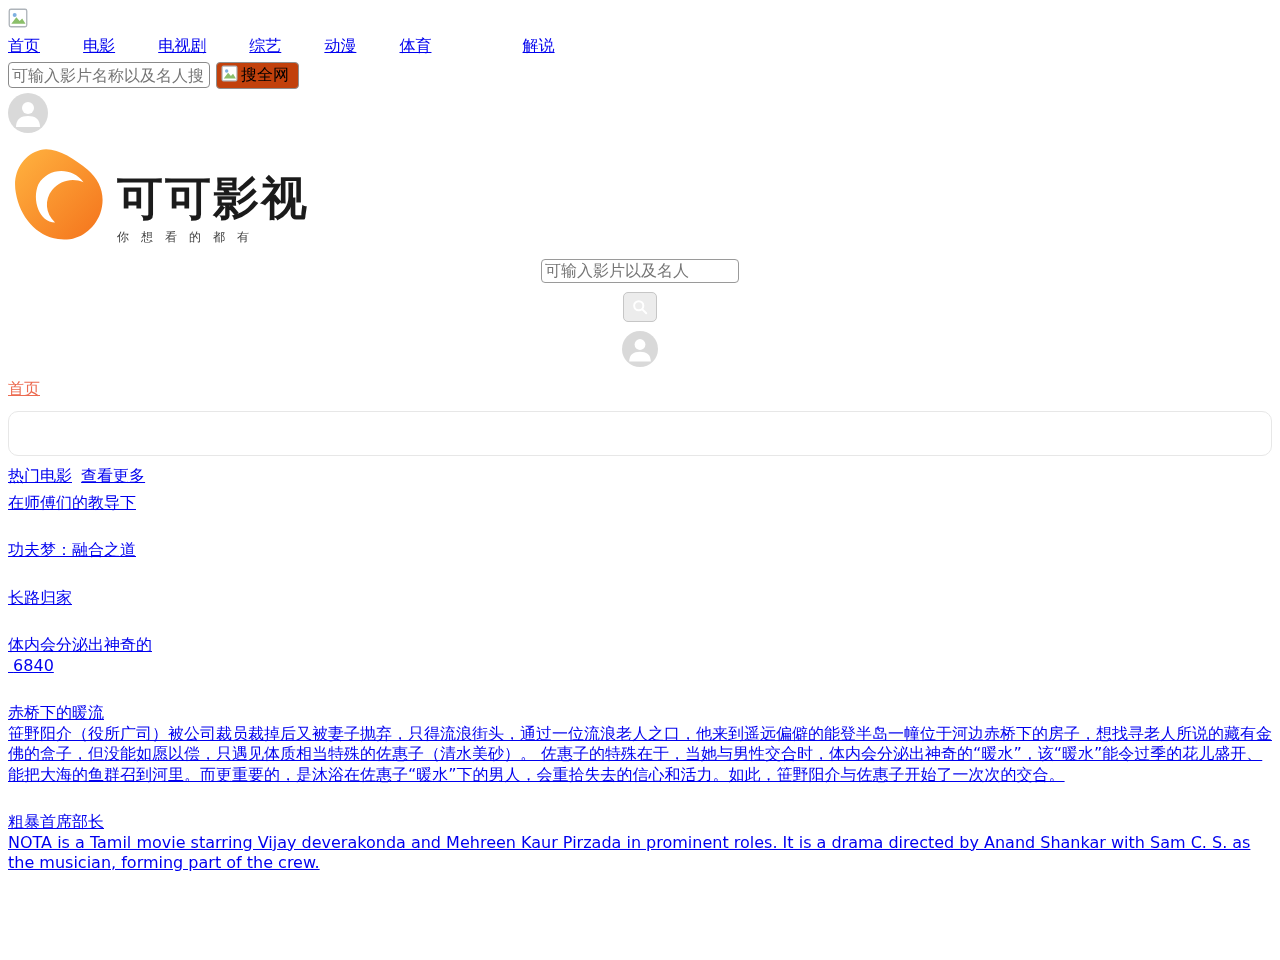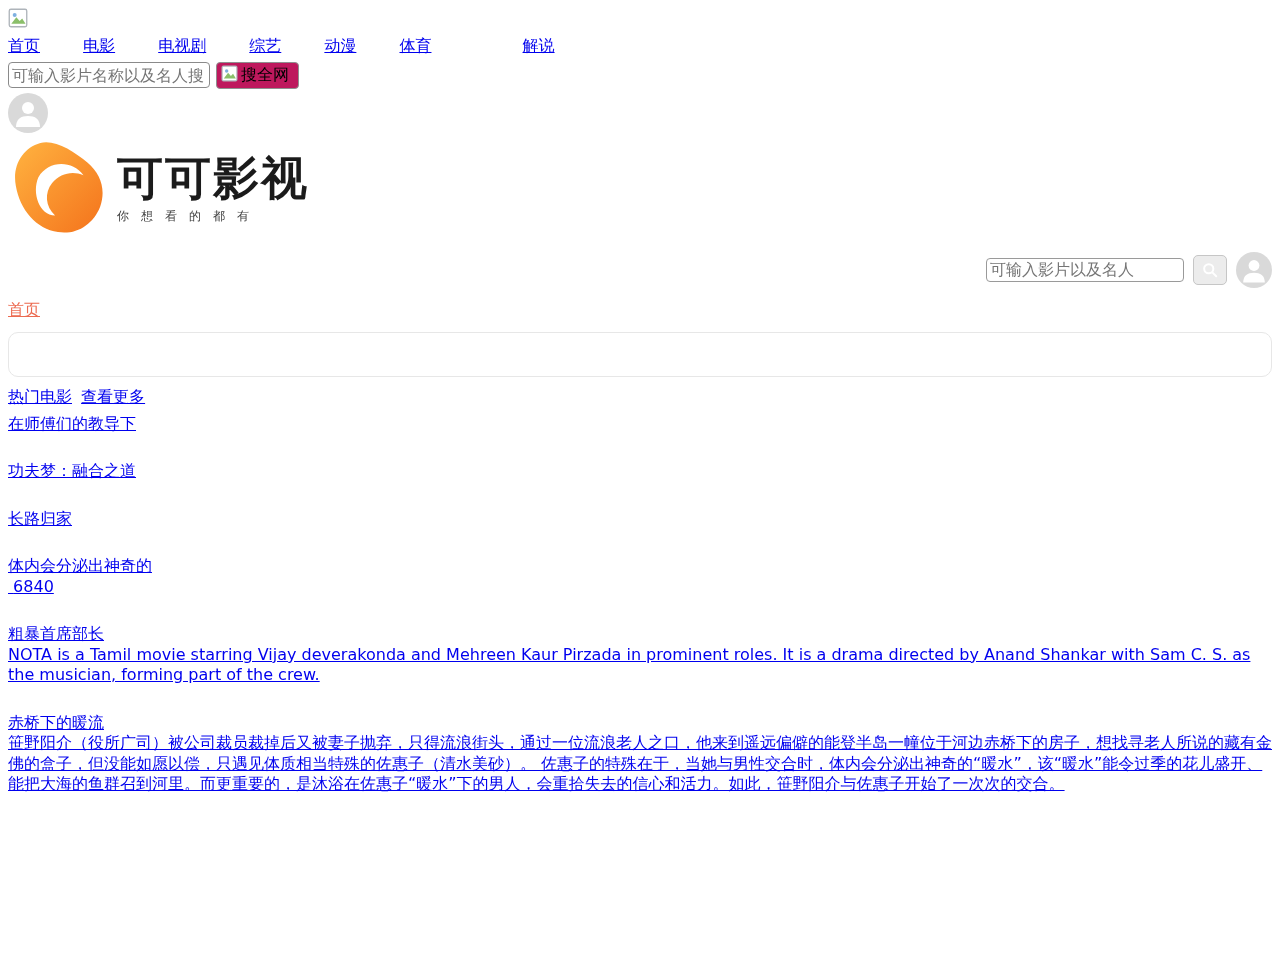--- a/index.html
+++ b/index.html
@@ -27,41 +27,41 @@
   input[type="text"] {
     width: 202px; height: 26px;
     border: 1px solid #8a8a8a; border-radius: 4px;
     padding: 1px 3px; font-family: inherit; font-size: 16px; color: #000;
     background: #fff;
   }
   input[type="text"]::placeholder { color: #757575; opacity: 1; }
   .btn-default {
     display: inline-flex; align-items: center; gap: 3px;
     height: 27px; padding: 1px 9px 1px 4px;
-    background: #be185d; border: 1px solid #8f8f8f; border-radius: 4px;
+    background: #c2410c; border: 1px solid #8f8f8f; border-radius: 4px;
     font-family: inherit; font-size: 16px; color: #000; cursor: pointer;
   }
 
   
   .avatar {
     border-radius: 50%; background: #d9d9d9;
     display: flex; align-items: center; justify-content: center;
     flex: 0 0 auto; cursor: pointer;
   }
   .avatar-lg { width: 40px; height: 40px; margin: 3px 0 0; }
   .avatar-sm { width: 36px; height: 36px; }
 
   
-  .logo-row { display: flex; align-items: center; margin-top: 7px; }
+  .logo-row { display: flex; align-items: flex-end; margin-top: 14px; }
   .logo-text { margin-left: 9px; }
   .logo-title { font-size: 46px; font-weight: bold; color: #1b1b1b; letter-spacing: 2px; line-height: 1.05; }
   .logo-tagline { font-size: 12px; color: #404040; letter-spacing: 12px; margin-top: 7px; }
 
   
-  .header-search-row { display: flex; justify-content: flex-end; align-items: center; gap: 9px; margin-top: 14px; }
+  .header-search-row { display: flex; justify-content: flex-end; align-items: center; gap: 9px; margin-top: 14px; flex-direction: column; }
   .header-search-row input[type="text"] { width: 198px; height: 24px; border: 1px solid #9a9a9a; }
   .icon-btn {
     width: 34px; height: 30px;
     background: #ececec; border: 1px solid #c6c6c6; border-radius: 5px;
     display: flex; align-items: center; justify-content: center; cursor: pointer;
     padding: 0;
   }
 
   
   .home-row { margin-top: 12px; }
@@ -193,25 +193,25 @@
   <div class="movie">
     <a class="m-title">长路归家</a>
   </div>
 
   <div class="movie">
     <a class="m-title">体内会分泌出神奇的</a>
     <a class="m-extra"> 6840</a>
   </div>
 
   <div class="movie">
+    <a class="m-title">赤桥下的暖流</a>
+    <a class="m-desc">笹野阳介（役所广司）被公司裁员裁掉后又被妻子抛弃，只得流浪街头，通过一位流浪老人之口，他来到遥远偏僻的能登半岛一幢位于河边赤桥下的房子，想找寻老人所说的藏有金佛的盒子，但没能如愿以偿，只遇见体质相当特殊的佐惠子（清水美砂）。 佐惠子的特殊在于，当她与男性交合时，体内会分泌出神奇的“暖水”，该“暖水”能令过季的花儿盛开、能把大海的鱼群召到河里。而更重要的，是沐浴在佐惠子“暖水”下的男人，会重拾失去的信心和活力。如此，笹野阳介与佐惠子开始了一次次的交合。</a>
+  </div>
+
+  <div class="movie">
     <a class="m-title">粗暴首席部长</a>
     <a class="m-desc">NOTA is a Tamil movie starring Vijay deverakonda and Mehreen Kaur Pirzada in prominent roles. It is a drama directed by Anand Shankar with Sam C. S. as the musician, forming part of the crew.</a>
   </div>
 
-  <div class="movie">
-    <a class="m-title">赤桥下的暖流</a>
-    <a class="m-desc">笹野阳介（役所广司）被公司裁员裁掉后又被妻子抛弃，只得流浪街头，通过一位流浪老人之口，他来到遥远偏僻的能登半岛一幢位于河边赤桥下的房子，想找寻老人所说的藏有金佛的盒子，但没能如愿以偿，只遇见体质相当特殊的佐惠子（清水美砂）。 佐惠子的特殊在于，当她与男性交合时，体内会分泌出神奇的“暖水”，该“暖水”能令过季的花儿盛开、能把大海的鱼群召到河里。而更重要的，是沐浴在佐惠子“暖水”下的男人，会重拾失去的信心和活力。如此，笹野阳介与佐惠子开始了一次次的交合。</a>
-  </div>
-
 </div>
 
 
 
 
 </body></html>

